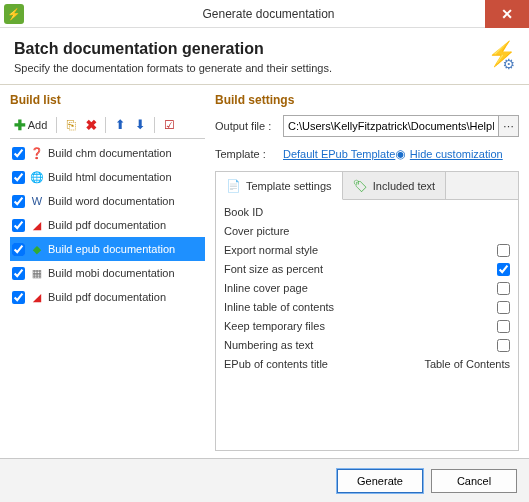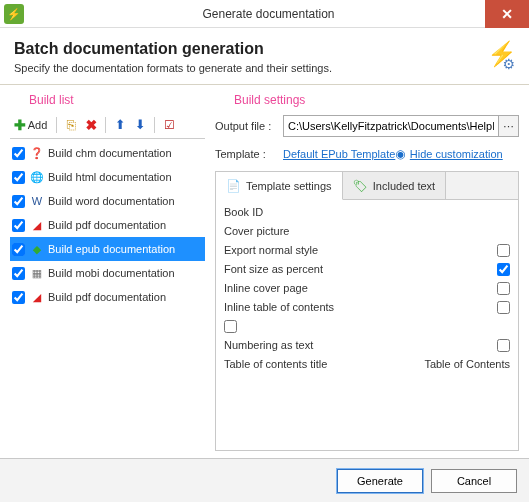--- a/index.html
+++ b/index.html
@@ -11,21 +11,21 @@
   .header { padding: 12px 14px 10px 14px; border-bottom: 1px solid #d7d3c5; display: flex; align-items: flex-start; }
   .header-text { flex: 1; }
   .header-title { font-weight: bold; font-size: 16px; color: #222; margin-bottom: 4px; }
   .header-sub { font-size: 11px; color: #333; }
   .header-icon { width: 32px; height: 32px; position: relative; }
   .bolt { position:absolute; left:4px; top:0; font-size:24px; color:#f6b400; }
   .gear { position:absolute; right:0; bottom:0; font-size:14px; color:#5080c0; }
   .body { display: flex; height: 404px; padding: 8px 10px 0 10px; gap: 10px; }
   .left-col { width: 195px; }
   .right-col { flex: 1; }
-  .section-title { font-weight: normal; font-size: 12px; color: #ec4899; margin-bottom: 8px; margin-left: 19px; }
+  .section-title { font-weight: bold; font-size: 12px; color: #a16207; margin-bottom: 8px; }
   .toolbar { display: flex; align-items: center; gap: 2px; border-bottom: 1px solid #ccc; padding-bottom: 4px; margin-bottom: 2px; height: 24px; }
   .tb-add { display: flex; align-items: center; cursor: pointer; padding: 0 4px; }
   .tb-add .plus { color: #2a9d2a; font-weight: bold; font-size: 14px; margin-right: 2px; }
   .tb-sep { width: 1px; height: 16px; background: #ccc; margin: 0 3px; }
   .tb-btn { width: 18px; height: 18px; display: flex; align-items: center; justify-content: center; cursor: pointer; font-size: 13px; }
   .ic-copy { color:#c48a00; font-size:12px;}
   .ic-del { color:#d22; font-weight:bold; font-size:14px;}
   .ic-up { color:#2060c0; font-size:13px;}
   .ic-down { color:#2060c0; font-size:13px;}
   .ic-chk { color:#b22; font-size:12px;}
@@ -200,28 +200,29 @@
           </div>
           <div class="set-row">
             <span class="lbl">Inline cover page</span>
             <input type="checkbox" style="">
           </div>
           <div class="set-row">
             <span class="lbl">Inline table of contents</span>
             <input type="checkbox" style="">
           </div>
           <div class="set-row">
+            <span class="lbl">Keep temporary files</span>
             <input type="checkbox" style="">
           </div>
           <div class="set-row">
             <span class="lbl">Numbering as text</span>
             <input type="checkbox" style="">
           </div>
           <div class="set-row">
-            <span class="lbl">Table of contents title</span>
+            <span class="lbl">EPub of contents title</span>
             <span>Table of Contents</span>
           </div>
         </div>
     </div>
   </div>
 </div>
 
 <div class="footer">
   <button class="btn primary">Generate</button>
   <button class="btn">Cancel</button>

